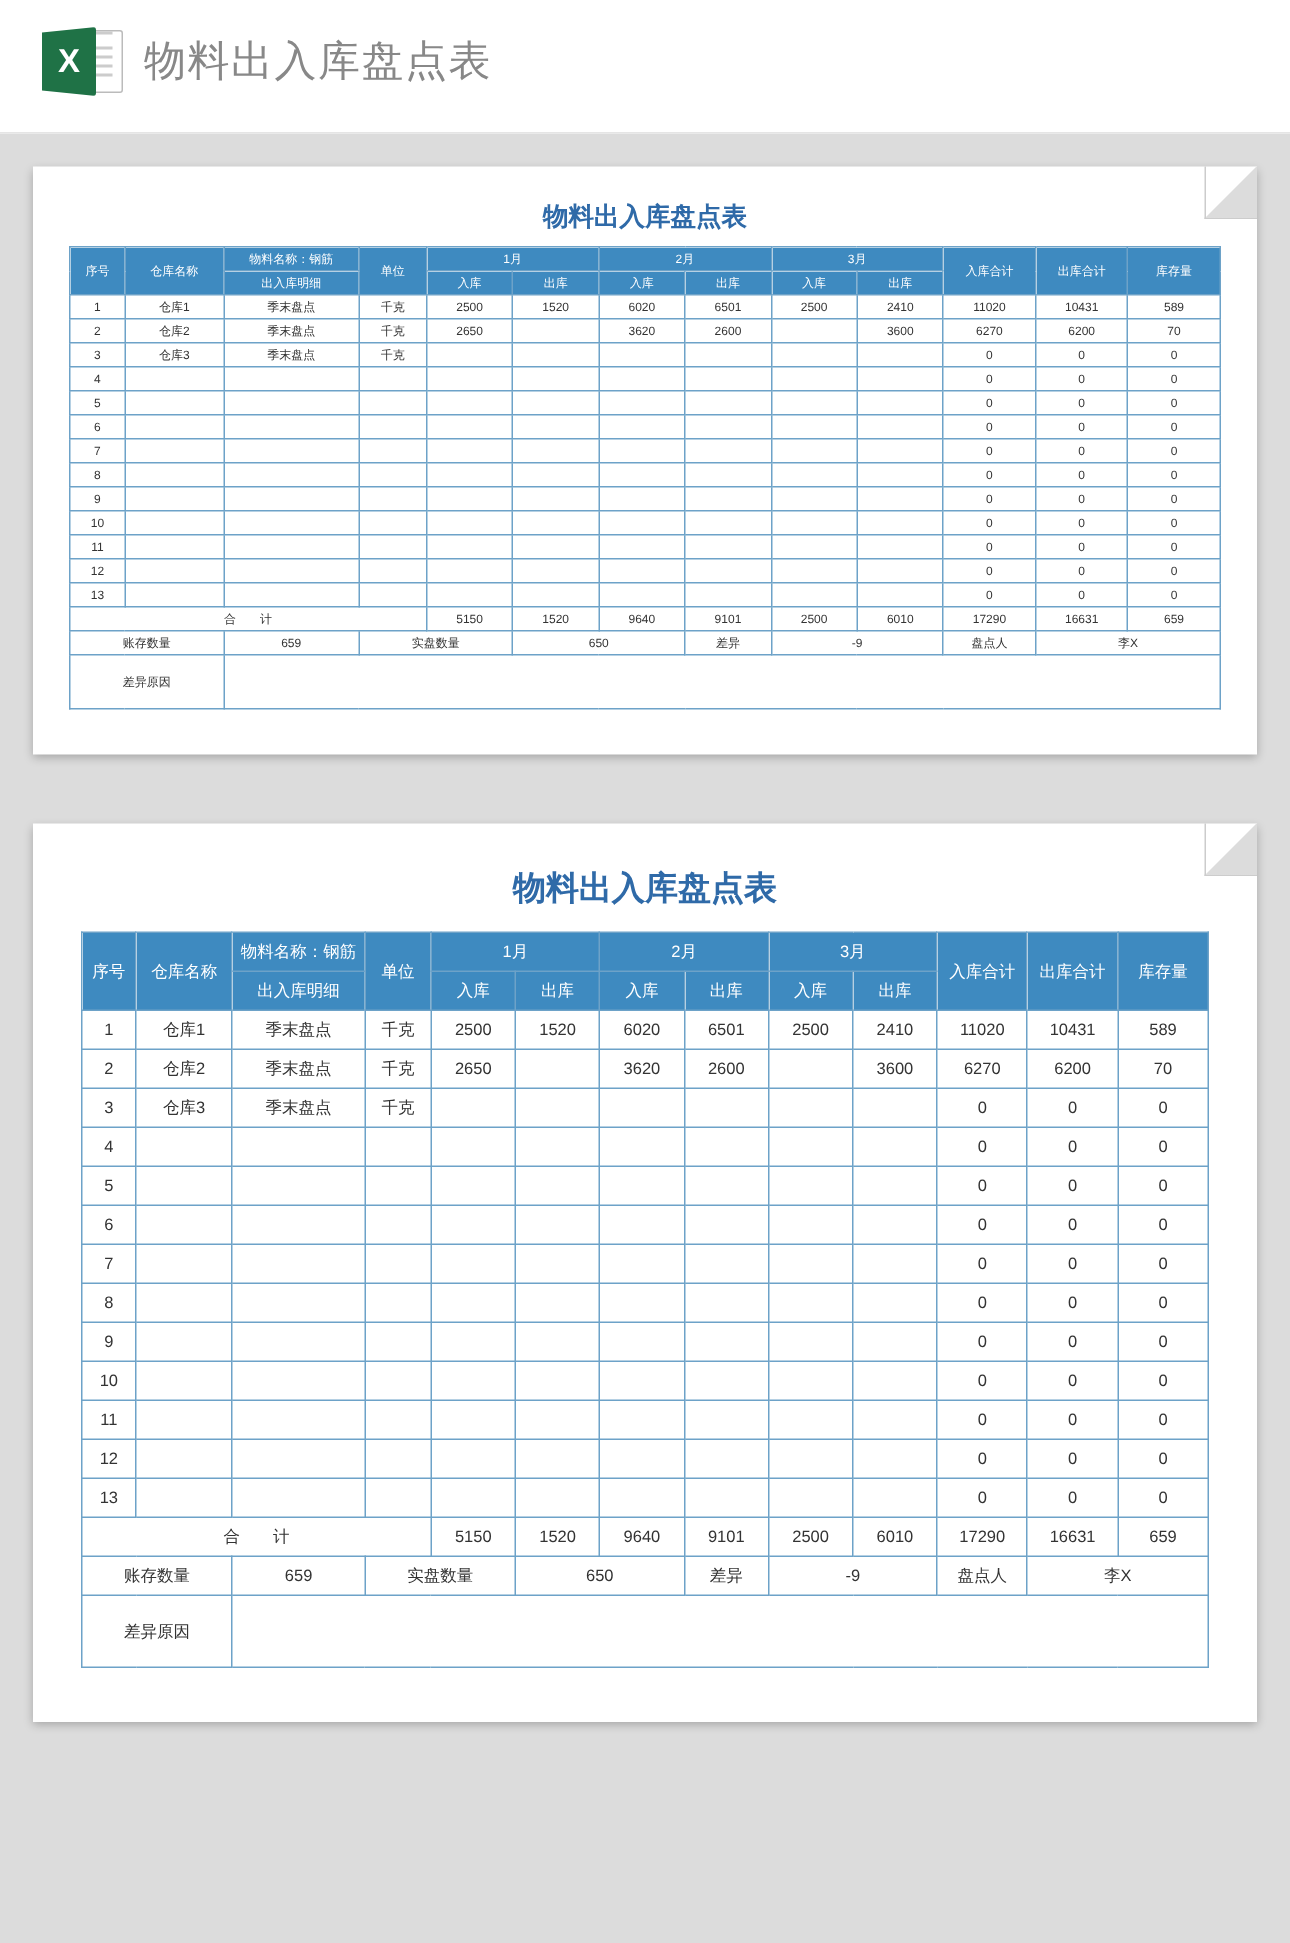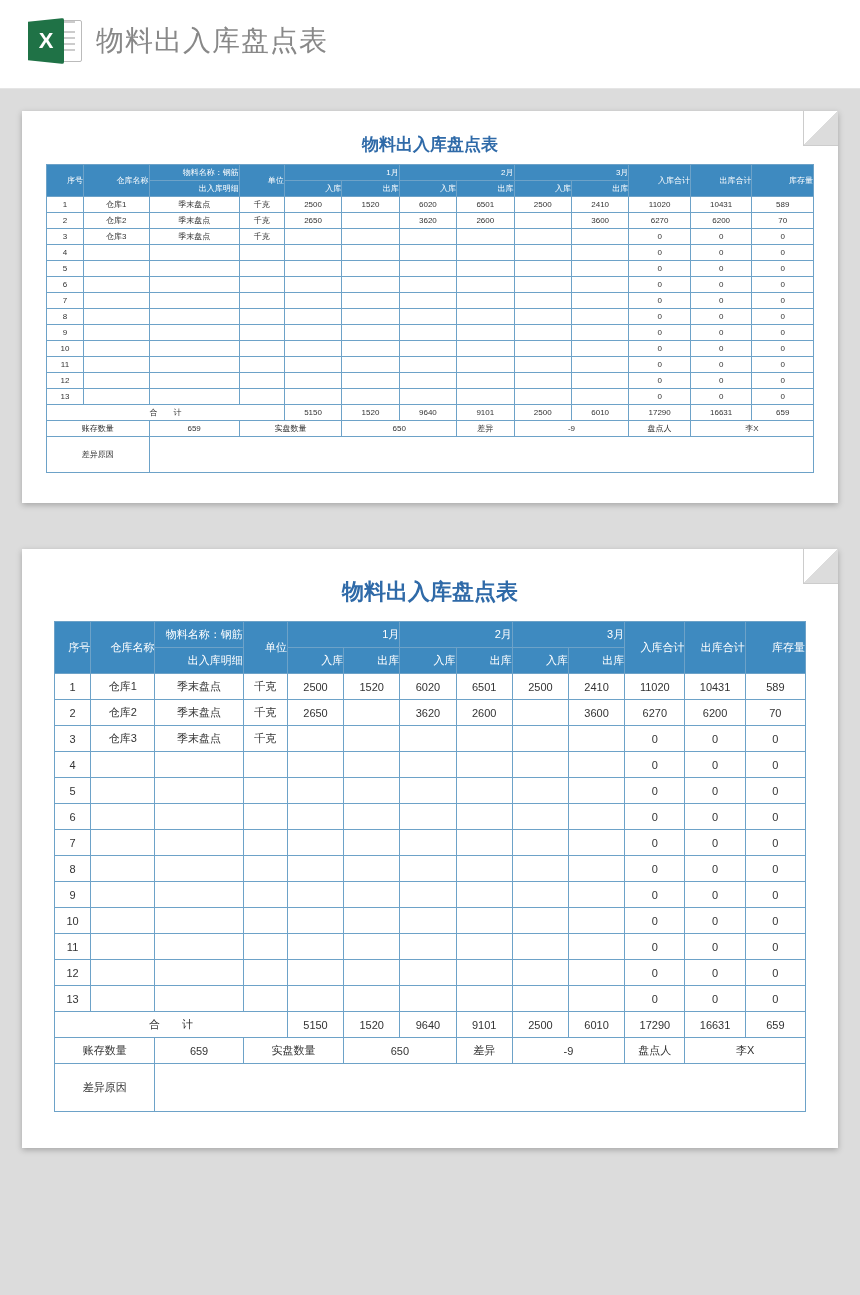--- a/index.html
+++ b/index.html
@@ -73,21 +73,20 @@
   th, td {
     border: 1px solid #6da2c8;
     text-align: center;
     vertical-align: middle;
     overflow: hidden; white-space: nowrap;
   }
   th {
     background: #3e8ac0;
     color: #fff;
     font-weight: 500;
-    text-align: right;
   }
   .sheet.small th, .sheet.small td { font-size: 8px; height: 16px; }
   .sheet.small td { color: #333; }
   .sheet.large th, .sheet.large td { font-size: 11px; height: 26px; }
   .sheet.large td { color: #333; }
 
   .sheet.small .summary td { height: 16px; }
   .sheet.large .summary td { height: 26px; }
   .reason-row td { height: 36px !important; }
   .sheet.large .reason-row td { height: 48px !important; }

